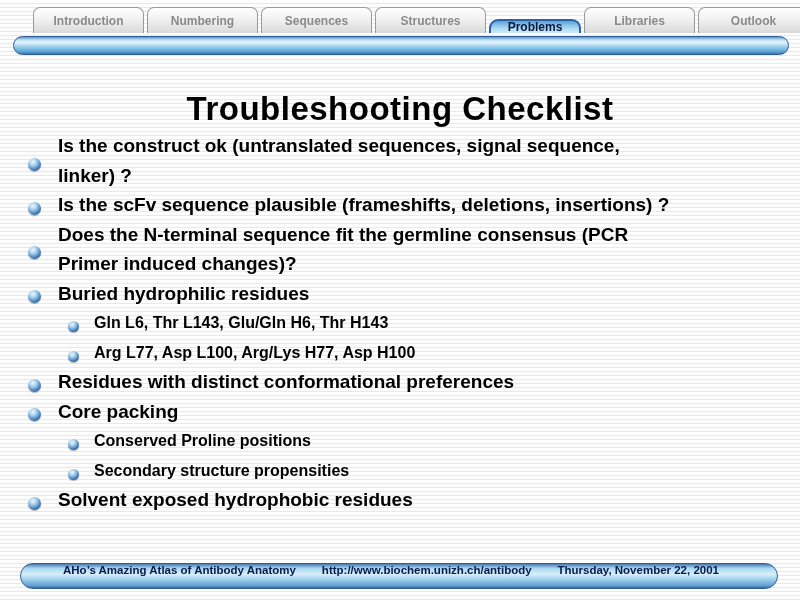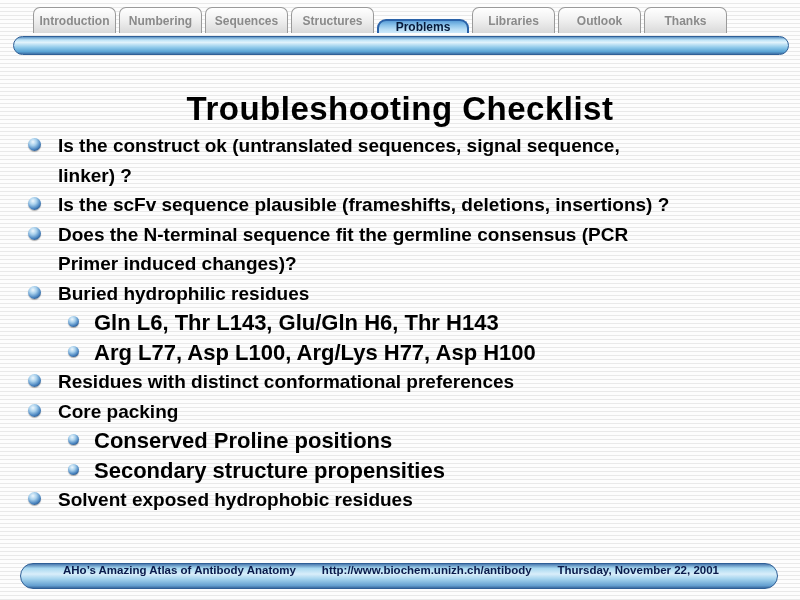--- a/index.html
+++ b/index.html
@@ -8,21 +8,21 @@
     font-family:"Liberation Sans",sans-serif;
     background:repeating-linear-gradient(180deg,#fdfdfd 0px,#fdfdfd 3px,#e9e9e9 3px,#e9e9e9 4px);
   }
 
   
   .tab-bar{
     position:absolute;top:0;left:33px;height:33px;
     display:flex;align-items:flex-end;gap:3px;
   }
   .tab{
-    width:83px;height:26px;box-sizing:border-box;
+    width:111px;height:26px;box-sizing:border-box;
     border:1px solid #9a9a9a;border-bottom:none;
     border-radius:7px 7px 0 0;
     background:linear-gradient(180deg,#ffffff 0%,#f1f1f1 45%,#d9d9d9 100%);
     color:#8a8a8a;font-weight:bold;font-size:12px;
     display:flex;align-items:center;justify-content:center;
     cursor:pointer;
   }
   .tab.active{
     width:92px;height:14px;
     border:2px solid #2b62a8;border-bottom:none;
@@ -41,24 +41,24 @@
   
   .slide-title{
     position:absolute;top:66px;left:0;width:100%;
     text-align:center;font-size:33px;font-weight:bold;color:#000;
     letter-spacing:0.5px;
     margin-top:24px;
   }
 
   
   .checklist{position:absolute;top:131px;left:28px;width:744px;}
-  .item{display:flex;align-items:flex-start;}
+  .item{display:flex;align-items:center;}
   .item-text{white-space:pre-line;color:#000;font-weight:bold;}
   .level1 .item-text{font-size:19px;line-height:29.5px;}
-  .level2 .item-text{font-size:22px;line-height:29.5px;}
+  .level2 .item-text{font-size:16px;line-height:29.5px;}
   .level2{margin-left:40px;}
   .bullet{
     flex:0 0 auto;border-radius:50%;
     background:radial-gradient(circle at 38% 30%,#eef7fd 0%,#a8d0ec 30%,#4a85c0 62%,#16335e 95%);
     box-shadow:0 1px 1px rgba(0,0,0,0.3);
   }
   .level1 .bullet{width:13px;height:13px;margin:7px 17px 0 0;}
   .level2 .bullet{width:11px;height:11px;margin:8px 15px 0 0;}
 
   

